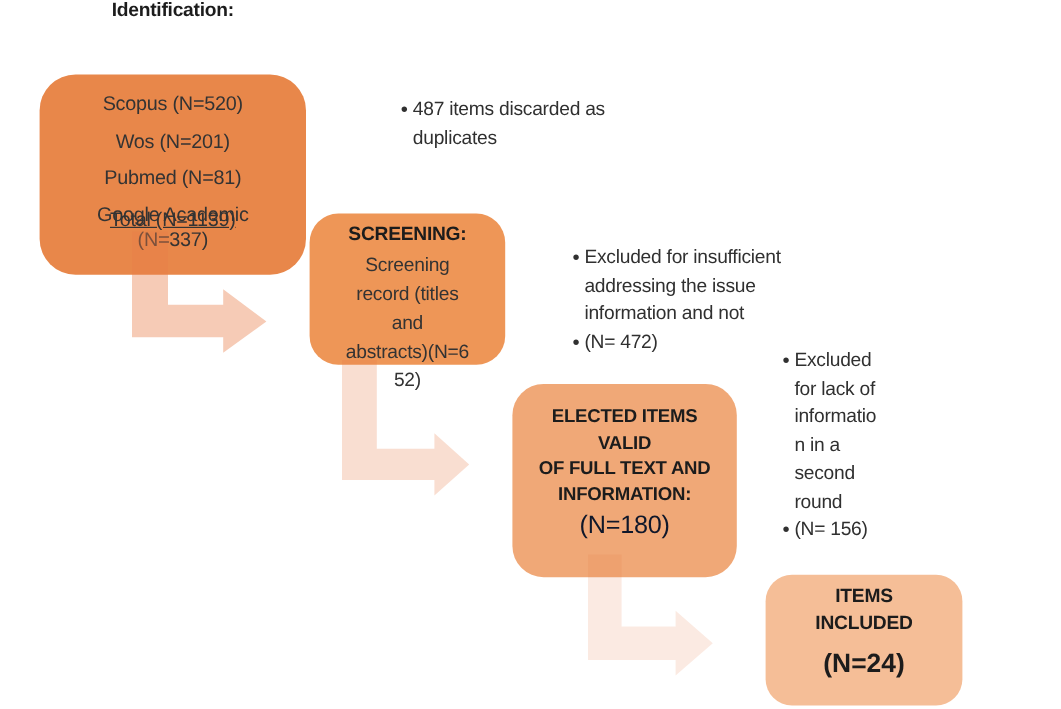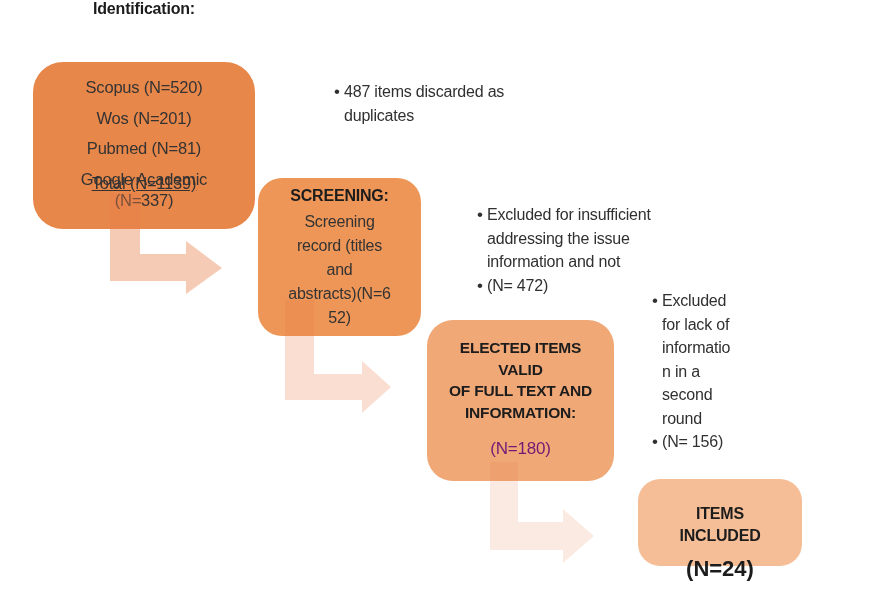--- a/index.html
+++ b/index.html
@@ -17,35 +17,35 @@
     background:var(--box1,#E8874A);
     display:flex;flex-direction:column;align-items:center;
     padding:15px 20px 0 20px;gap:10px;
     font-size:16.5px;line-height:1.25;letter-spacing:-0.2px;color:#333;margin-top:46px;
   }
   .total{
     position:absolute;left:30px;top:174px;width:228px;text-align:center;
     font-size:16.5px;color:#333;z-index:2;letter-spacing:-0.2px;text-decoration:underline;
   }
   .box2{
-    left:258px;top:178px;width:163px;height:158px;border-radius:24px;
+    left:258px;top:178px;width:163px;height:126px;border-radius:24px;
     background:var(--box2,#EE9657);padding-top:9px;
   }
   .box3{
     left:427px;top:320px;width:187px;height:161px;border-radius:26px;
     background:var(--box3,#F0A877);padding-top:17px;
   }
   .box4{
-    left:638px;top:479px;width:164px;height:87px;border-radius:22px;
-    background:var(--box4,#F5BE97);padding-top:24px;
+    left:638px;top:479px;width:164px;height:109px;border-radius:22px;
+    background:var(--box4,#F5BE97);padding-top:8px;
   }
   .box-title{font-weight:bold;font-size:16px;color:#1c1c1c;letter-spacing:-0.2px;}
   .box2 .box-body{margin-top:5px;font-size:16px;line-height:24px;color:#333;letter-spacing:-0.2px;text-align:center;}
   .box3 .box-title{font-size:15.5px;line-height:21.5px;}
-  .box3 .box-count{margin-top:16px;font-size:17px;color:#701a75;letter-spacing:-0.2px;}
+  .box3 .box-count{margin-top:3px;font-size:21px;color:#0f172a;letter-spacing:-0.2px;}
   .box4 .box-title{line-height:22px;}
   .box4 .box-count{margin-top:9px;font-weight:bold;font-size:22px;color:#1c1c1c;}
   .lines div{white-space:nowrap;}
   .note{position:absolute;z-index:3;font-size:16px;line-height:23.5px;color:#303030;letter-spacing:-0.2px;}
   .note-item{display:flex;align-items:flex-start;}
   .note-item .bullet{flex:none;width:10px;font-size:17px;}
   .note1{left:334px;top:80px;width:220px;}
   .note2{left:477px;top:203px;width:230px;}
   .note3{left:652px;top:289px;width:115px;}
   .arrows{position:absolute;left:0;top:0;z-index:5;pointer-events:none;}

